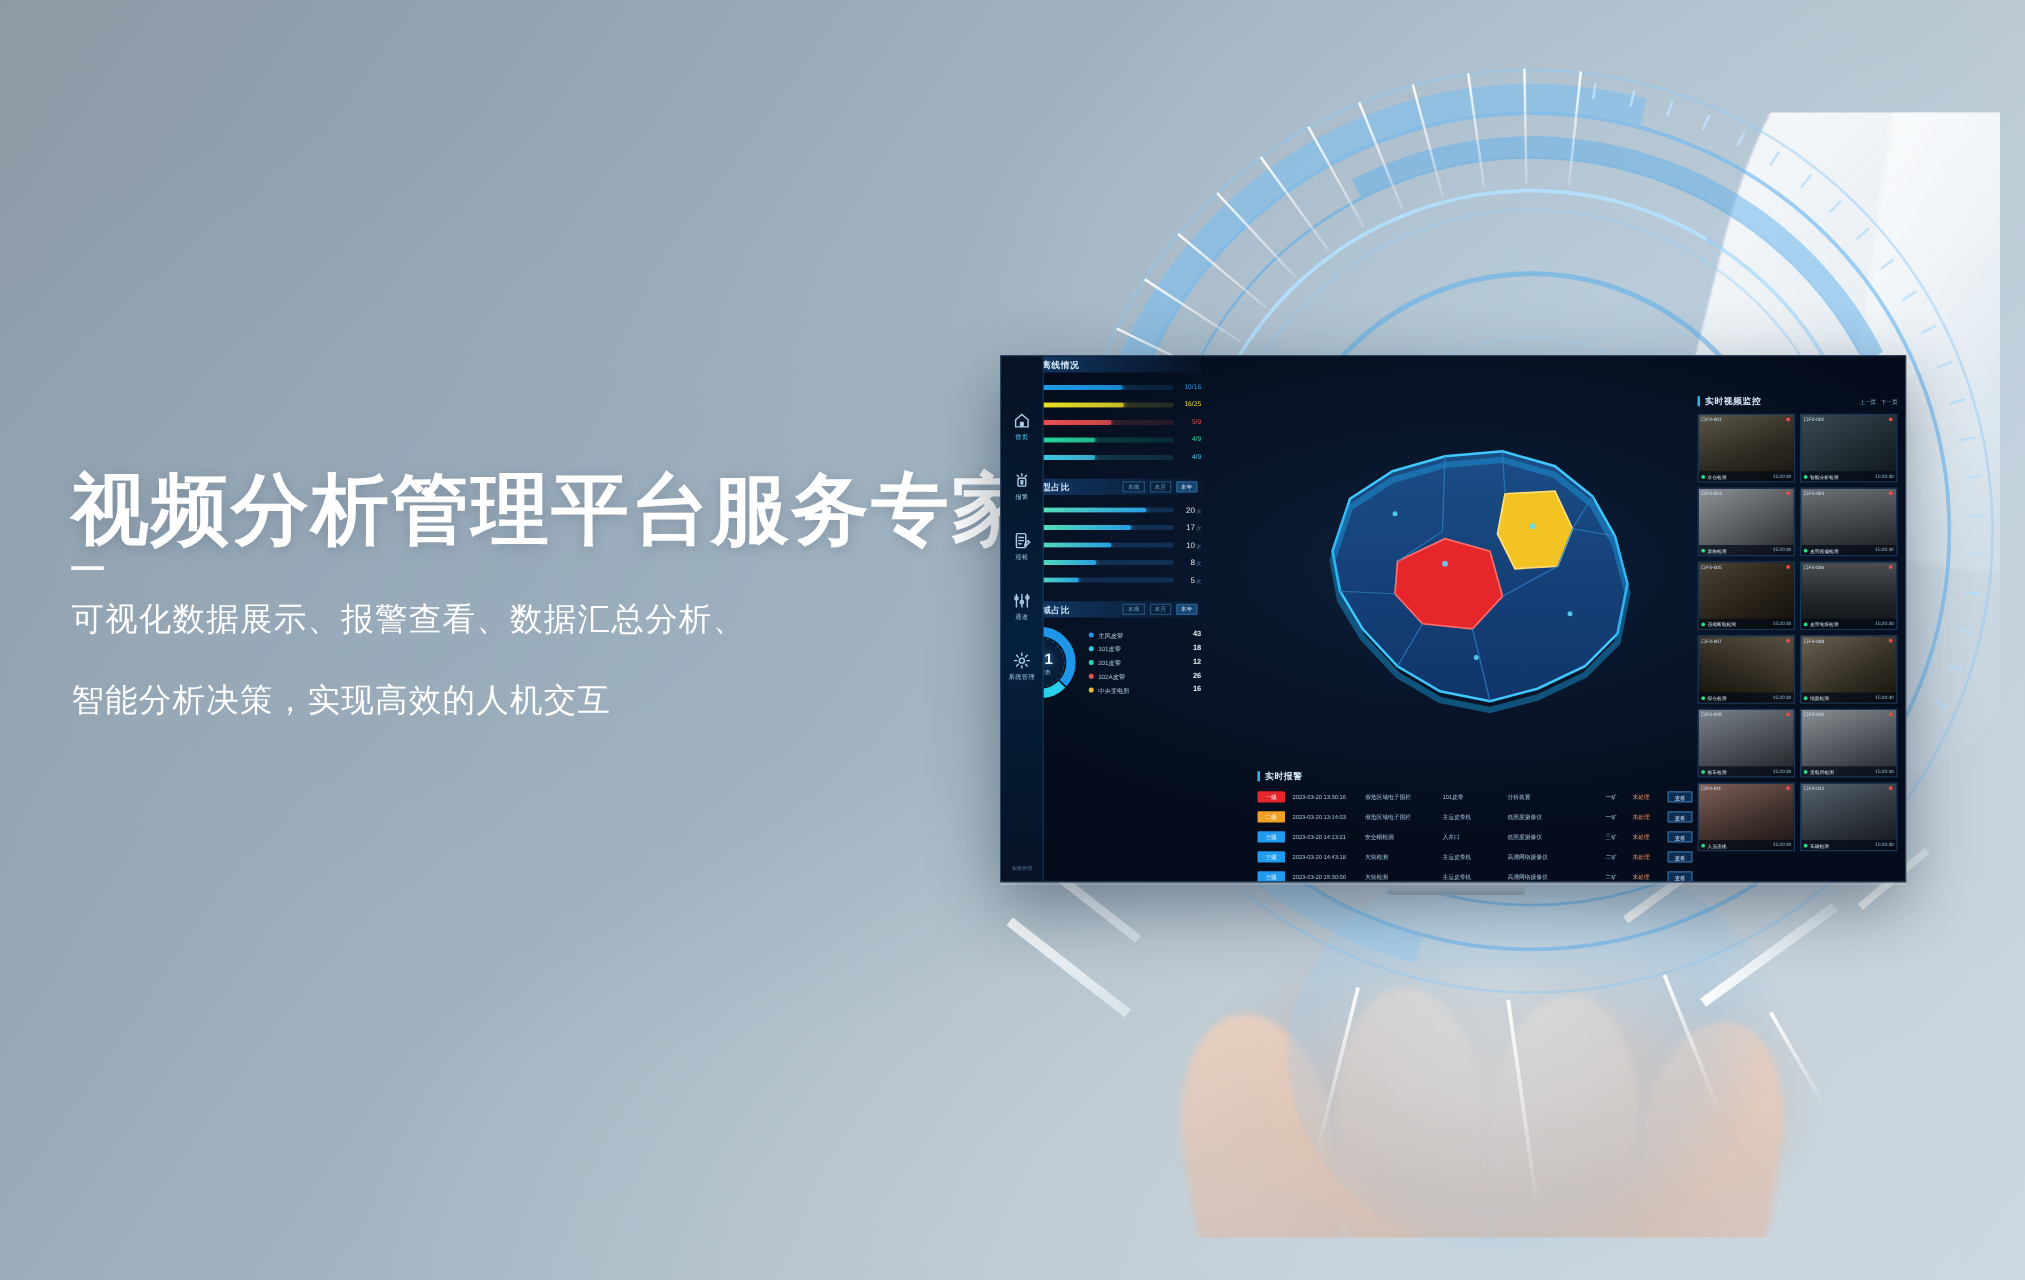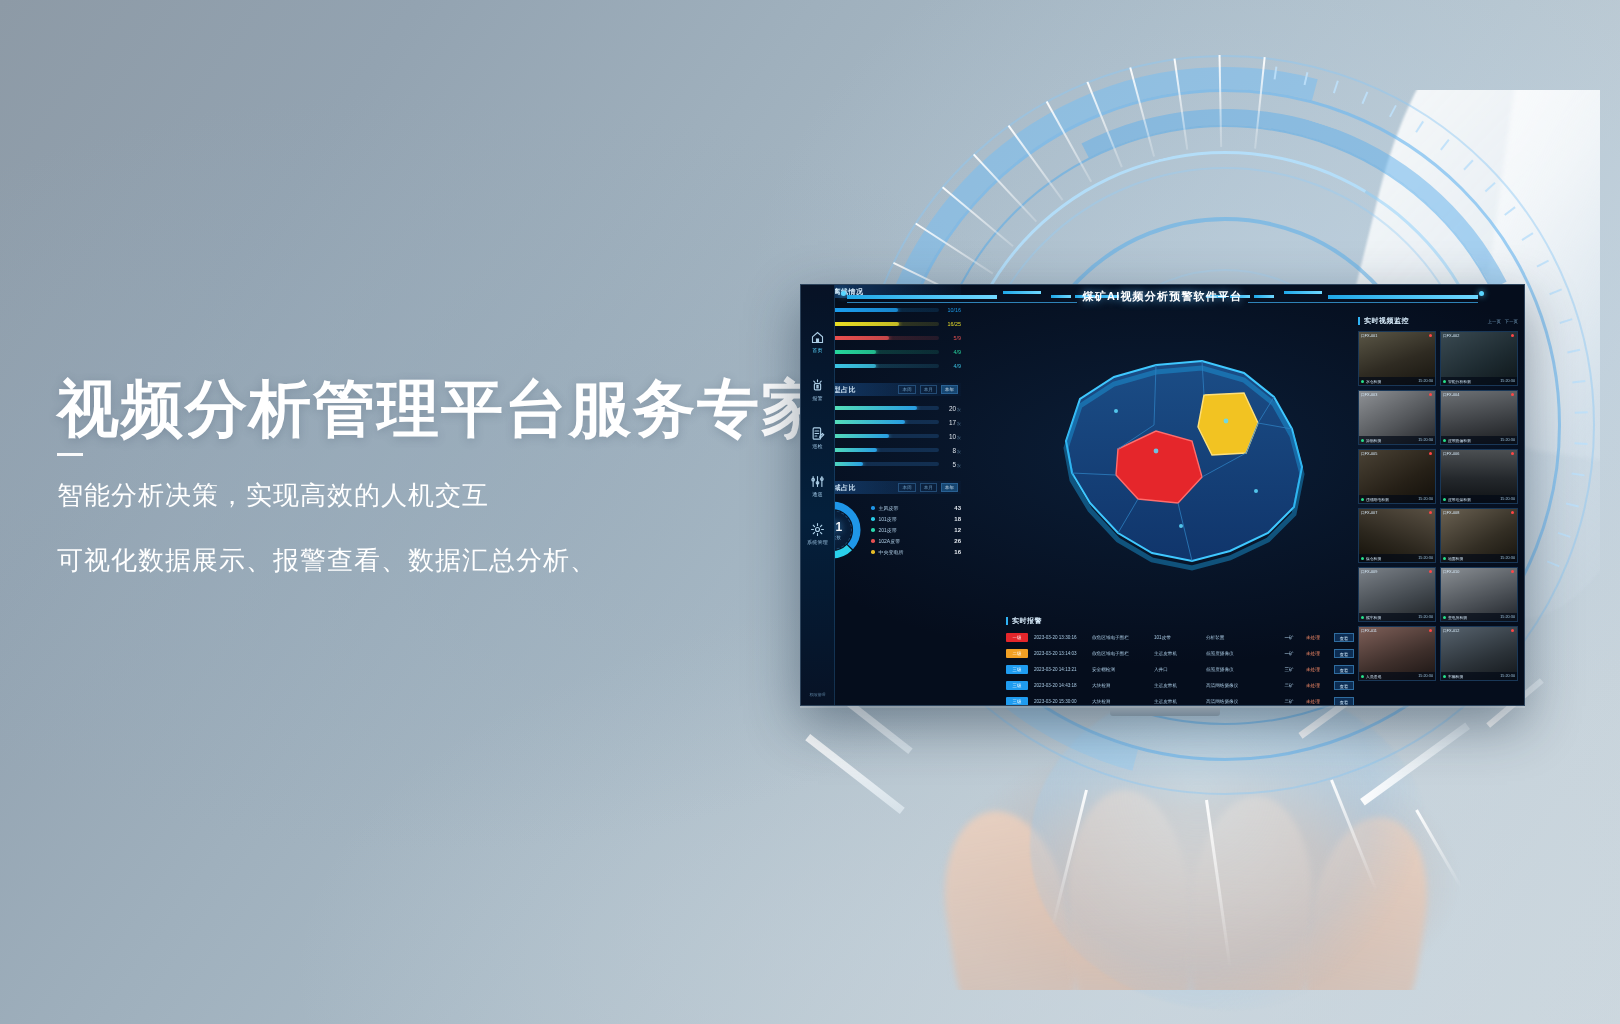--- a/index.html
+++ b/index.html
@@ -309,44 +309,27 @@
 <div class="shard" style="left:1350px;top:760px;width:130px;height:8px;transform:rotate(-36deg);"></div>
 <div class="shard" style="left:1480px;top:700px;width:70px;height:6px;transform:rotate(-40deg);"></div>
 <div class="beam" style="left:1085px;top:790px;height:140px;transform:rotate(14deg);"></div>
 <div class="beam" style="left:1205px;top:800px;height:170px;transform:rotate(-8deg);"></div>
 <div class="beam" style="left:1330px;top:780px;height:120px;transform:rotate(-22deg);"></div>
 <div class="beam" style="left:1415px;top:810px;height:90px;transform:rotate(-30deg);"></div>
 
 <div class="copy">
   <div class="headline">视频分析管理平台服务专家</div>
   <div class="rule"></div>
+  <div class="desc">可视化数据展示、报警查看、数据汇总分析、</div>
   <div class="desc">智能分析决策，实现高效的人机交互</div>
-  <div class="desc">可视化数据展示、报警查看、数据汇总分析、</div>
 </div>
 
 <div class="scr-stand"></div>
 <div class="screen">
 
-  <div class="d-head">
-    <div class="hdr-bar" style="left:46px;top:10px;width:150px;"></div>
-    <div class="hdr-line" style="left:46px;top:17px;width:230px;"></div>
-    <div class="hdr-dot" style="left:40px;top:6px;"></div>
-    <div class="hdr-bar" style="left:202px;top:6px;width:38px;height:3px;"></div>
-    <div class="hdr-bar" style="left:250px;top:10px;width:20px;height:3px;"></div>
-    <div class="hdr-bar" style="left:274px;top:10px;width:20px;height:3px;"></div>
-    <div class="hdr-bar" style="left:298px;top:10px;width:20px;height:3px;"></div>
-    <div class="hdr-bar" style="right:46px;top:10px;width:150px;"></div>
-    <div class="hdr-line" style="right:46px;top:17px;width:230px;"></div>
-    <div class="hdr-dot" style="right:40px;top:6px;"></div>
-    <div class="hdr-bar" style="right:202px;top:6px;width:38px;height:3px;"></div>
-    <div class="hdr-bar" style="right:250px;top:10px;width:20px;height:3px;"></div>
-    <div class="hdr-bar" style="right:274px;top:10px;width:20px;height:3px;"></div>
-    <div class="hdr-bar" style="right:298px;top:10px;width:20px;height:3px;"></div>
-    <div class="d-title">煤矿AI视频分析预警软件平台</div>
-  </div>
 
   <div class="d-side">
     <div class="side-item active">
       <span class="side-ico">
         <svg viewBox="0 0 24 24" fill="none" stroke="#bfe2fa" stroke-width="1.8">
             <path d="M4 11 12 4l8 7v9H4z"></path>
             <rect x="9.5" y="13.5" width="5" height="6.5" fill="#bfe2fa" stroke="none"></rect>
           </svg>
       </span>
       <span class="side-lbl">首页</span>

